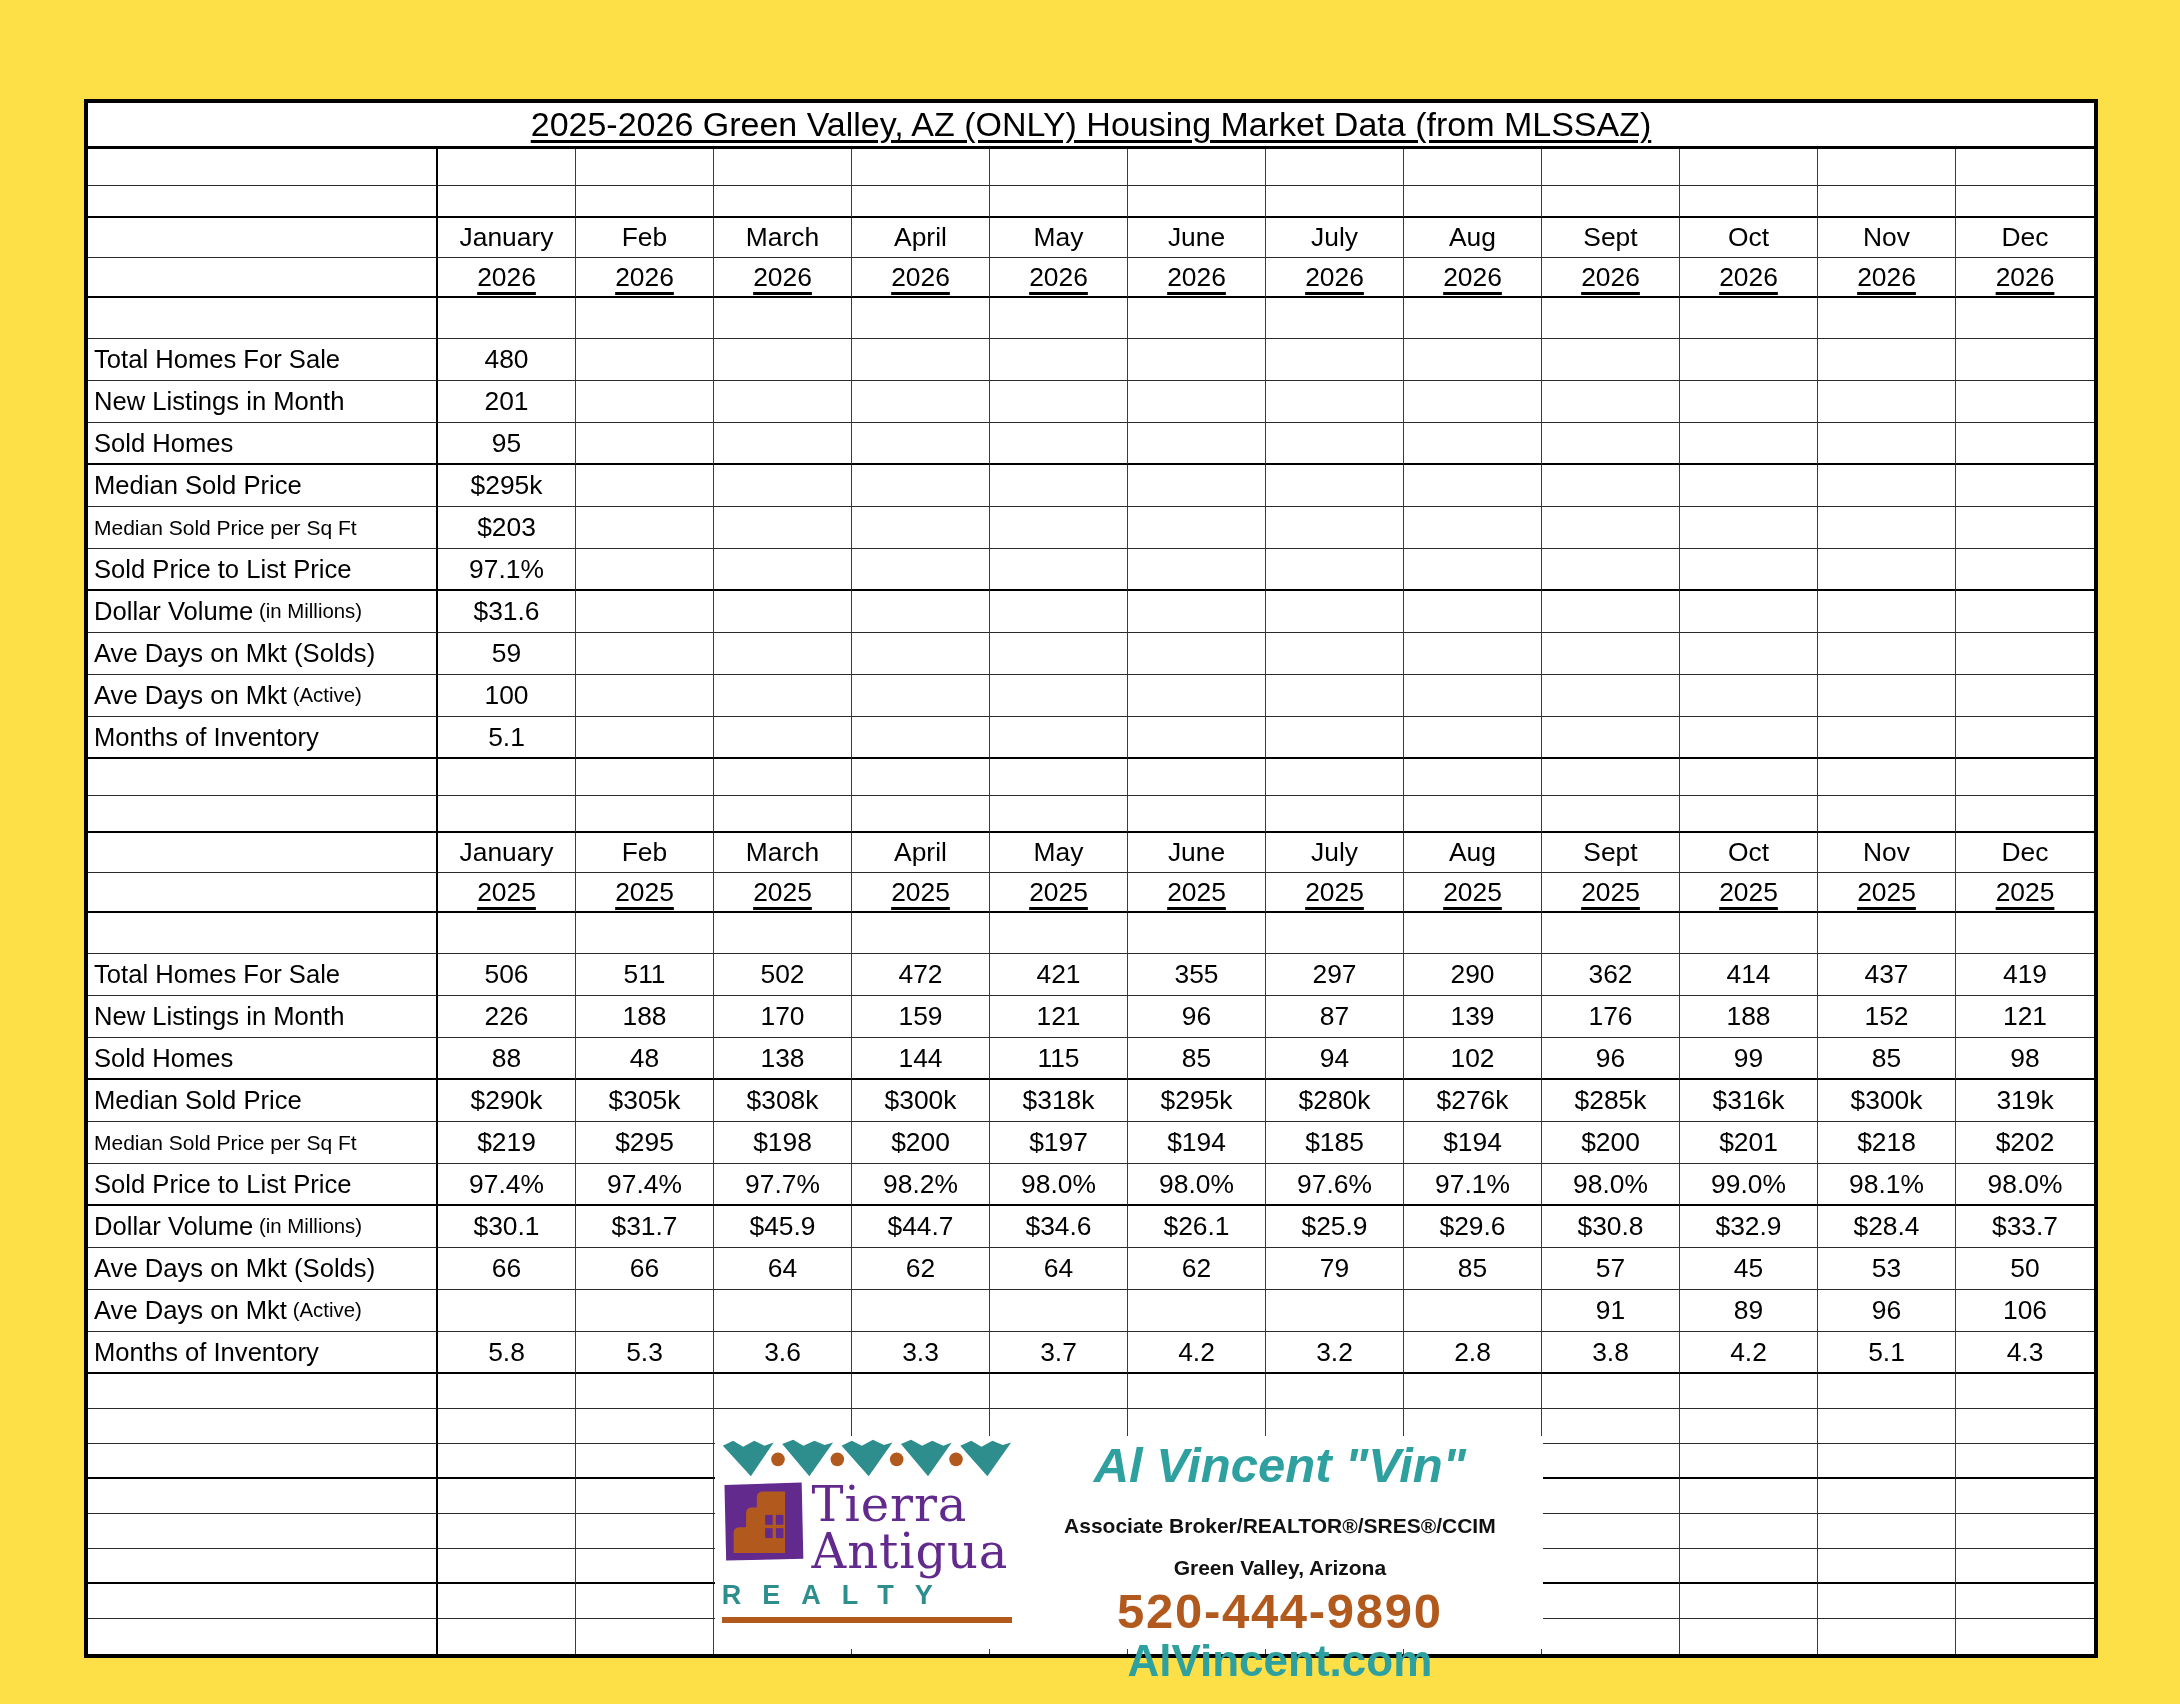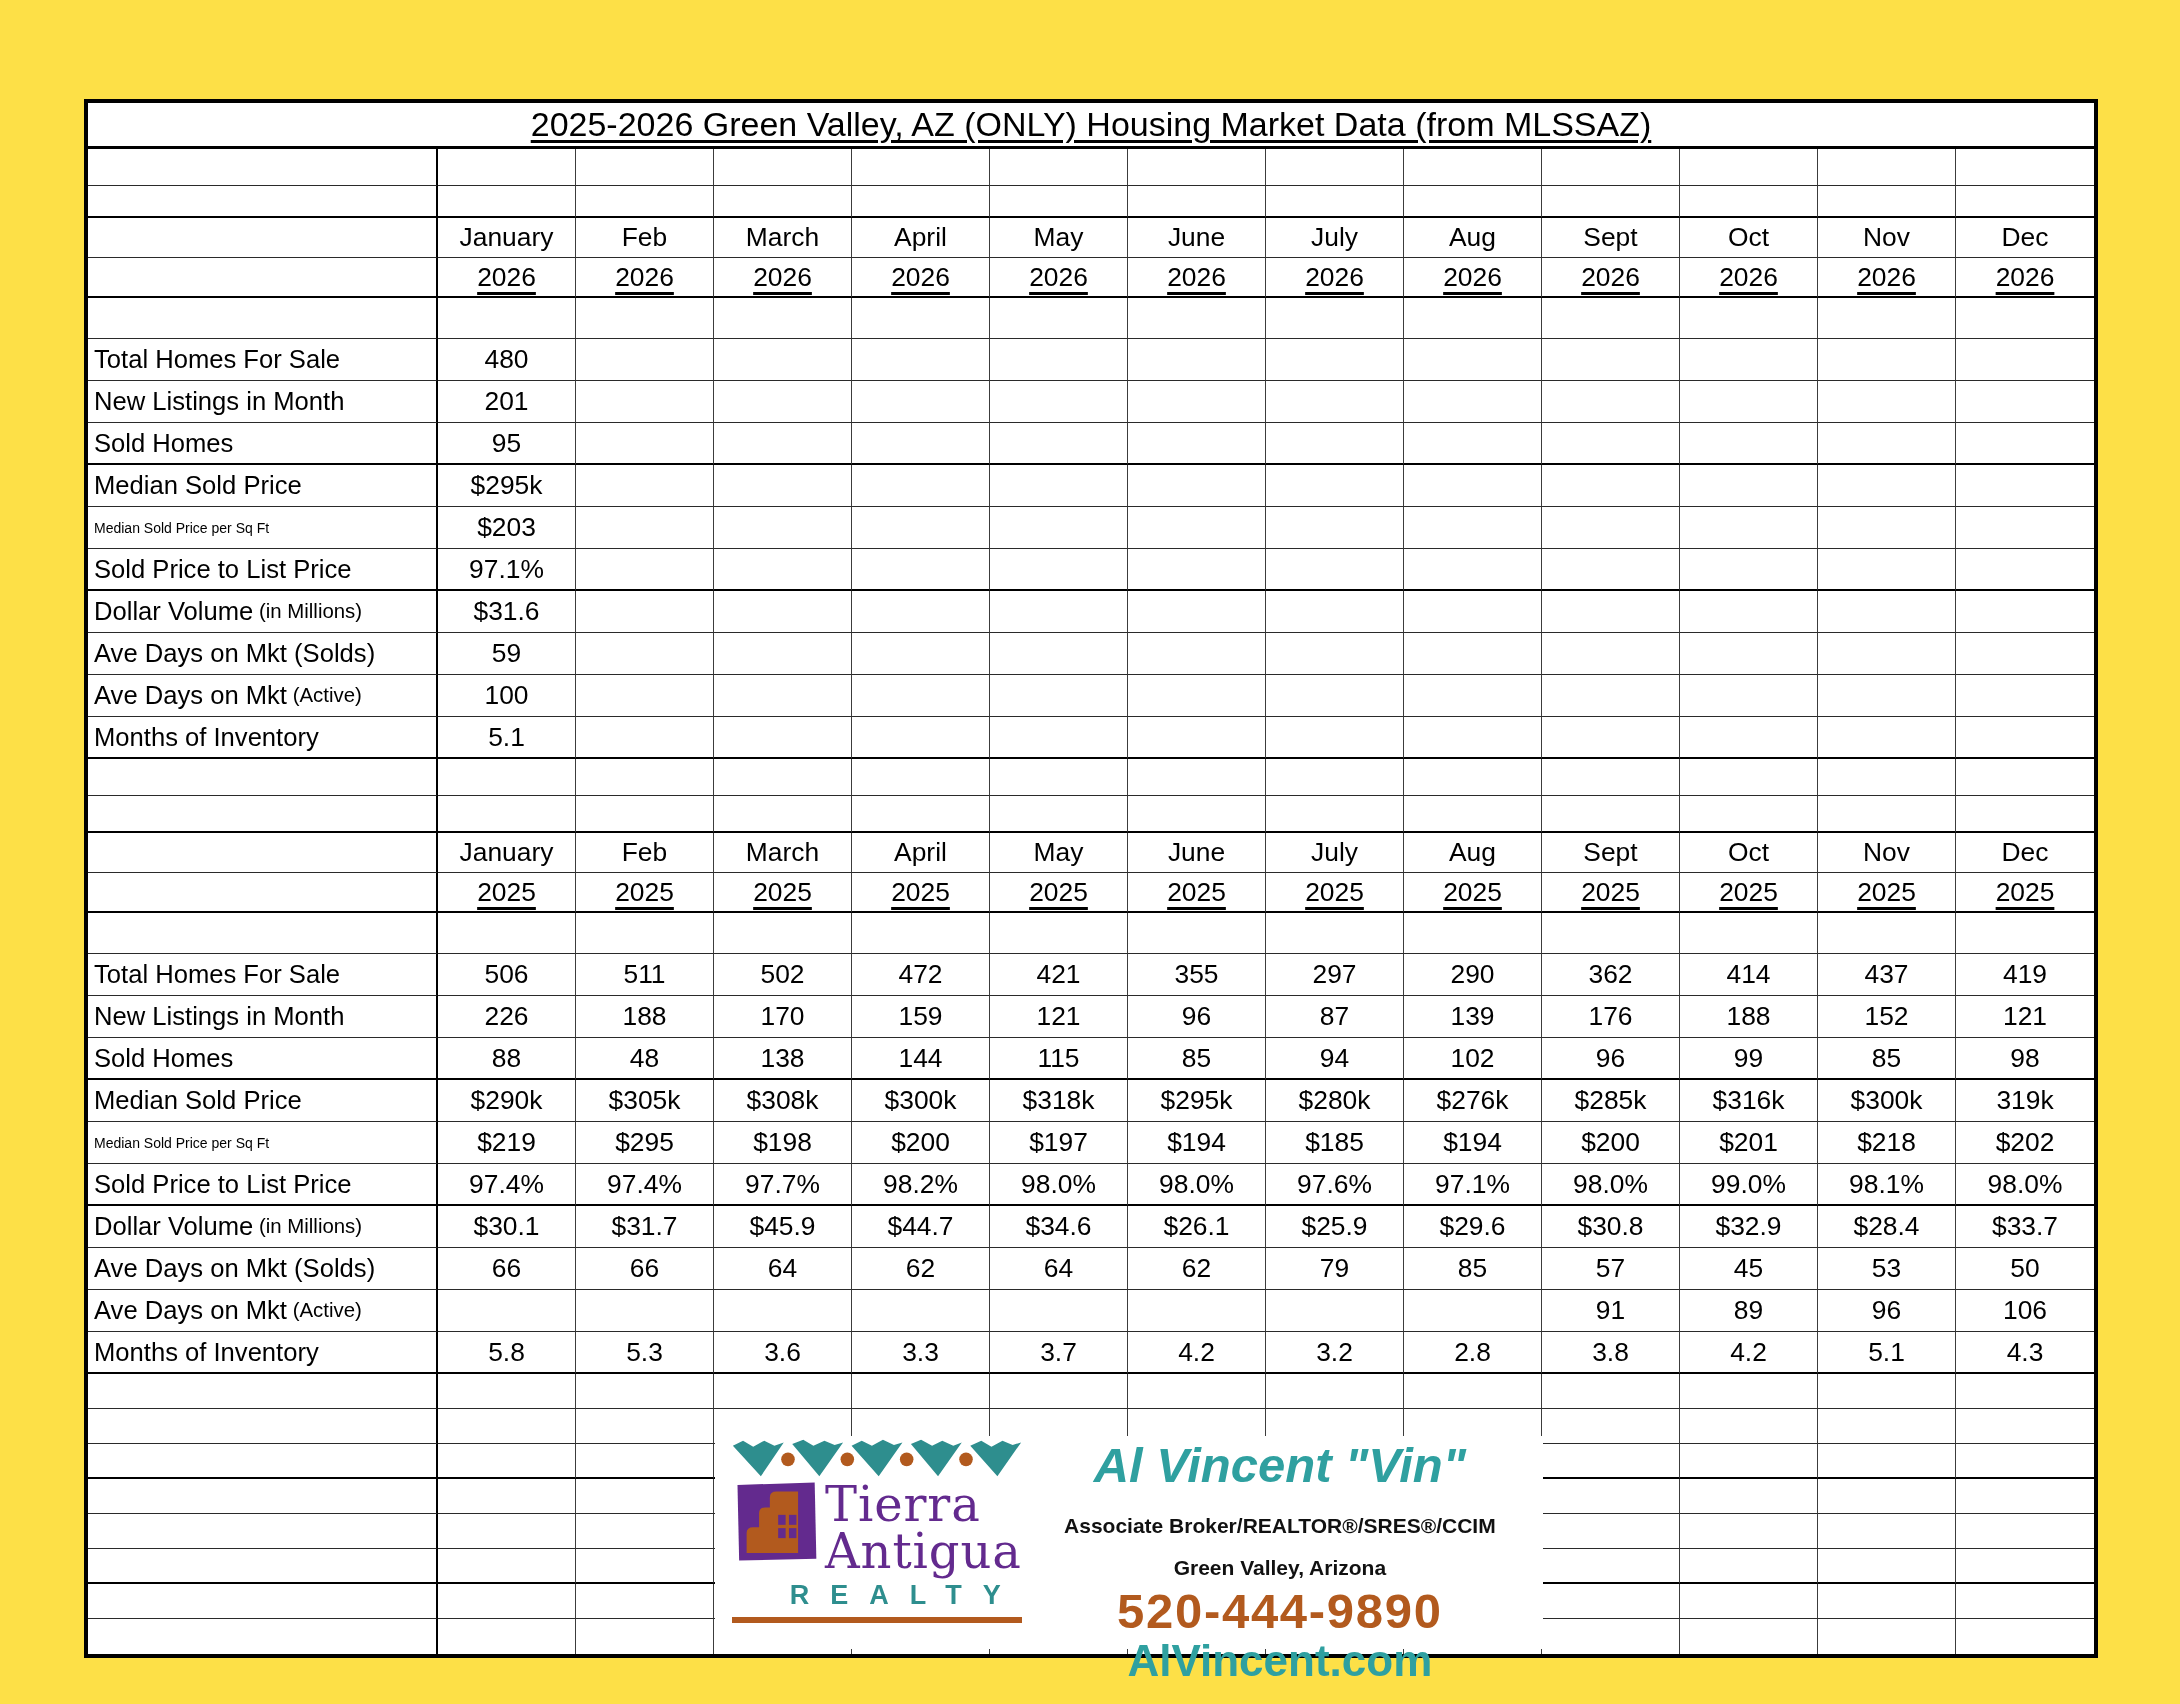--- a/index.html
+++ b/index.html
@@ -24,29 +24,29 @@
   .cell.label-col { border-right:2.6px solid #000; justify-content:flex-start; padding-left:6px; }
   .cell.thick { border-bottom:2.6px solid #000; }
   .cell.row-last { border-bottom:none; }
   .cell.title-cell {
     grid-column:1 / -1; border-right:none; border-bottom:3.4px solid #000;
     font-size:34px; justify-content:center;
   }
   .title-text { text-decoration:underline; text-decoration-thickness:2.6px; text-underline-offset:4.3px; }
   .year-text { text-decoration:underline; text-decoration-thickness:3.4px; text-underline-offset:6px; }
   .c-label { font-size:25.6px;text-align:right; }
-  .c-label.small { font-size:14px; }
+  .c-label.small { font-size:21px; }
   .label-suffix { font-size:20.4px; }
 
   
   .banner {
     position:absolute; left:715px; top:1436px; width:828px; height:213px;
     background:#ffffff; display:flex; z-index:5; padding:3.4px 5.1px 5.1px 6.8px;
   }
-  .ta-logo { width:300px; display:flex; flex-direction:column; align-items:flex-end; }
+  .ta-logo { width:300px; display:flex; flex-direction:column; align-items:flex-start; }
   .ta-brandrow { display:flex; align-items:flex-start; margin-top:1.7px; }
   .ta-name { font-family:"DejaVu Serif", serif; color:var(--purple); font-size:48px; line-height:0.94; letter-spacing:0.9px; margin-left:6.8px; margin-top:1.7px; }
   .ta-realty { color:var(--teal); font-size:27px; font-weight:bold; letter-spacing:21px; margin-top:6.8px; }
   .ta-bar { width:290px; height:6px; background:var(--orange); margin-top:5.1px; }
 
   .agent { flex:1; display:flex; flex-direction:column; align-items:center; justify-content:flex-start; padding-top:1.7px; }
   .agent-name { color:var(--teal2); font-size:49px; font-weight:bold; font-style:italic; line-height:1.0; }
   .agent-cred { color:#111; font-size:21px; font-weight:bold; margin-top:24px; }
   .agent-loc  { color:#111; font-size:21px; font-weight:bold; margin-top:18px; }
   .agent-phone{ color:var(--orange); font-size:49px; font-weight:bold; margin-top:6.8px; line-height:1.0; letter-spacing:1.7px; }

